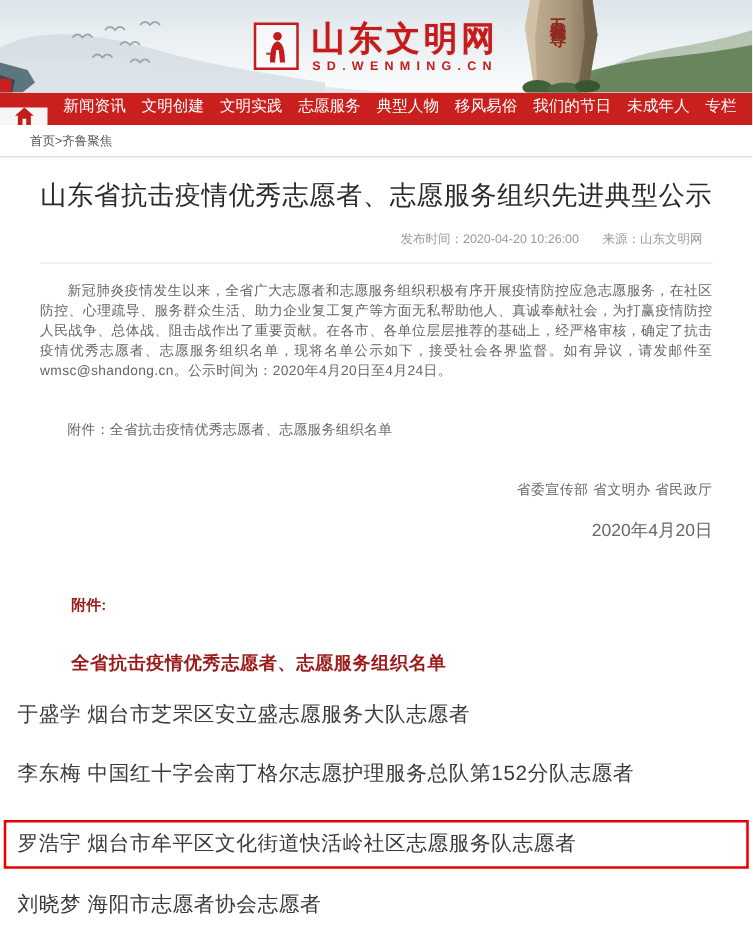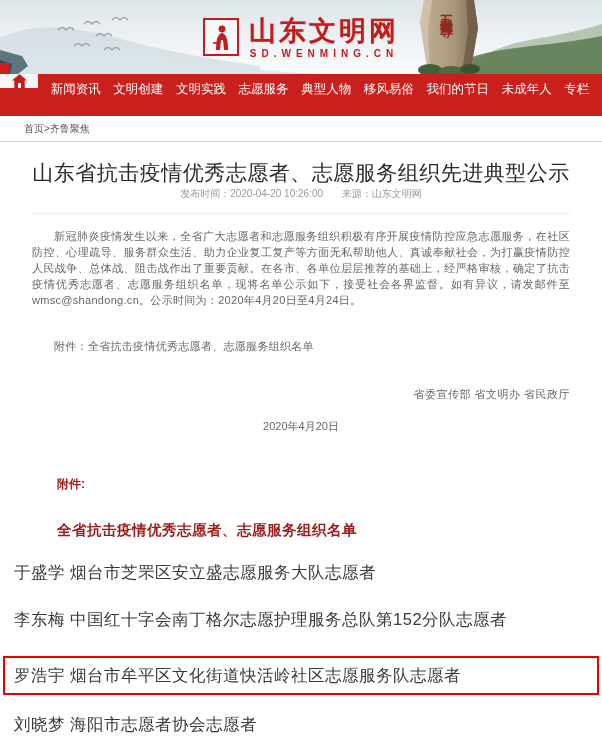--- a/index.html
+++ b/index.html
@@ -39,50 +39,50 @@
   }
   .calligraphy{
     position:absolute;left:437px;top:4px;width:18px;height:66px;
     writing-mode:vertical-rl;text-orientation:upright;
     color:#8e2a20;font-weight:bold;font-size:13px;letter-spacing:3px;
     font-family:"Liberation Serif","DejaVu Serif",serif;
   }
   .corner-red{position:absolute;left:0;top:63px;width:9px;height:11px;background:var(--nav_red);}
 
   
-  .nav{display:flex;height:42px;background:var(--nav_red);align-items:flex-start;}
+  .nav{display:flex;height:26px;background:var(--nav_red);align-items:flex-end;}
   .nav-home{
     width:38px;background:#f6f6f6;display:flex;align-items:center;justify-content:center;
     cursor:pointer;flex:0 0 auto;
   }
   .nav-items{flex:1;display:flex;align-items:center;justify-content:space-evenly;}
   .nav-item{color:#fff;font-size:12.5px;cursor:pointer;white-space:nowrap;line-height:30px;}
 
   
   .breadcrumb{
     font-size:10px;color:#555;padding:6px 24px 5px;border-bottom:1px solid #dcdcdc;
   }
   .breadcrumb .crumb-home{cursor:pointer;}
 
   
   .article-inner{padding:0 32px;}
   .article-title{
     margin-top:18px;text-align:center;font-size:21px;font-weight:normal;color:#2a2a2a;
     letter-spacing:.5px;line-height:26px;
   }
-  .article-meta{margin-top:1px;text-align:center;font-size:10px;color:#9a9a9a;}
+  .article-meta{margin-top:14px;text-align:right;font-size:10px;color:#9a9a9a;}
   .article-meta .meta-group{margin:0 8px;}
   .meta-sep{border:none;border-top:1px solid #ececec;margin-top:12px;}
   .article-body{
     margin-top:14px;font-size:11px;color:#666;line-height:16px;
     text-indent:2em;text-align:justify;letter-spacing:.3px;
   }
   .attachment-note{margin-top:31px;font-size:11px;color:#666;text-indent:2em;letter-spacing:.3px;}
   .issuer{margin-top:33px;text-align:right;font-size:11px;color:#666;letter-spacing:.5px;}
-  .issue-date{margin-top:17px;text-align:center;font-size:11px;color:#666;}
+  .issue-date{margin-top:17px;text-align:right;font-size:14px;color:#666;}
 
   
   .appendix{margin-top:42px;padding-left:57px;padding-right:32px;}
   .appendix-label{color:var(--dark_red);font-weight:bold;font-size:12px;margin-top:20px;}
   .appendix-title{color:var(--dark_red);font-weight:bold;font-size:14.5px;margin-top:28px;letter-spacing:.5px;}
 
   
   .roster{margin-top:22px;padding:0 14px 20px;}
   .roster-item{
     font-size:16.5px;color:#3a3a3a;line-height:21px;margin-bottom:26px;letter-spacing:.5px;

